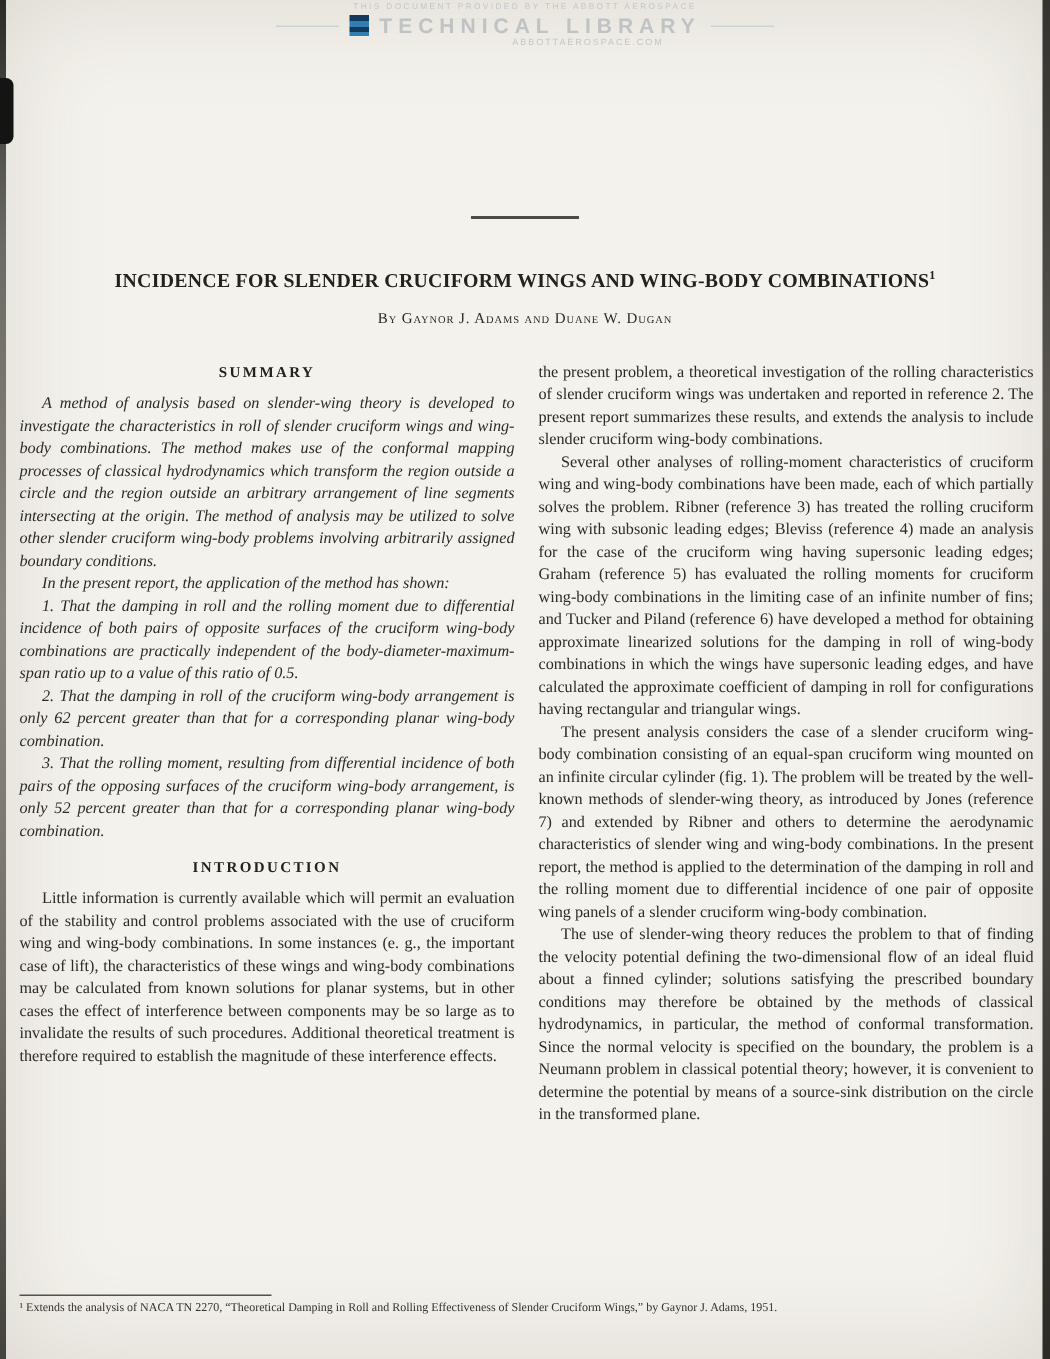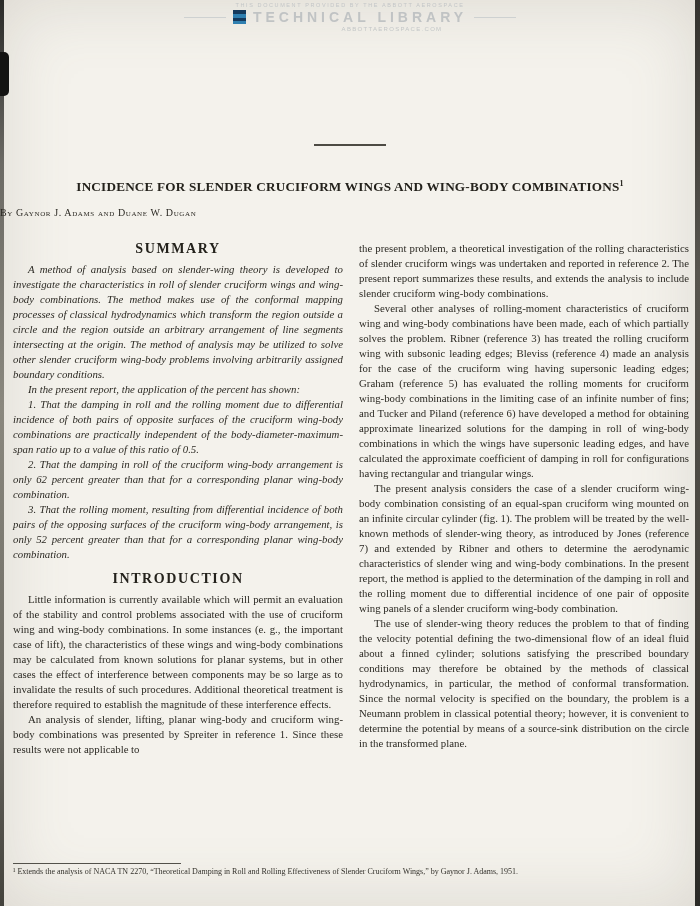--- a/index.html
+++ b/index.html
@@ -31,29 +31,29 @@
   .wm-title { font-size:14px; font-weight:bold; letter-spacing:4px; color:#c0c3c4; }
   .wm-line3 { font-size:6px; letter-spacing:1.3px; color:#c3c6c7; margin-top:1px; position:relative; left:42px; }
   
   .report-number { position:absolute; top:110px; left:0; right:0; text-align:center;
     font-size:16px; font-weight:bold; letter-spacing:1.5px; color:#24221c; }
   .title-rule { position:absolute; top:144px; left:50%; transform:translateX(-50%);
     width:72px; height:2px; background:#4d4b44; }
   .report-title { position:absolute; top:157px; left:22px; right:22px; text-align:center;
     font-size:13.2px; line-height:17.5px; font-weight:bold; letter-spacing:0.2px; color:#24221c; }
   .report-title sup { font-size:8px; }
-  .byline { position:absolute; top:207px; left:0; right:0; 
+  .byline { position:absolute; top:207px; left:0; right:0; text-align:center;
     font-size:10px; font-variant:small-caps; letter-spacing:0.6px; color:#2c2a24; }
   
   .columns { position:absolute; top:241px; left:13px; width:676px; display:flex; gap:16px; }
   .col { flex:1; min-width:0; font-size:10.8px; line-height:15px; text-align:justify; }
   .col p { text-indent:15px; margin:0; }
   .col p.no-indent { text-indent:0; }
   .summary { font-style:italic; }
-  .colhead { font-size:14px; font-weight:bold; font-style:normal; text-align:center;
+  .colhead { font-size:10px; font-weight:bold; font-style:normal; text-align:center;
     letter-spacing:1.6px; margin:0 0 6px 0; color:#24221c; }
   .colhead.intro { margin-top:9px; }
   
   .footnote-block { position:absolute; left:13px; top:863px; width:676px; }
   .footnote-rule { width:168px; height:1px; background:#53514a; margin-bottom:3px; }
   .footnote-text { font-size:8px; line-height:10px; color:#34322c; }
   .page-number { position:absolute; right:28px; top:923px; font-size:10.5px; font-weight:bold; color:#2c2a24; }
 </style>
 </head>
 <body>
@@ -81,28 +81,27 @@
   </h1>
 
   <div class="byline">By Gaynor J. Adams and Duane W. Dugan</div>
 
   <div class="columns">
 
     <div class="col">
       <h2 class="colhead">SUMMARY</h2>
       <div class="summary">
         <p>A method of analysis based on slender-wing theory is developed to investigate the characteristics in roll of slender cruciform wings and wing-body combinations. The method makes use of the conformal mapping processes of classical hydrodynamics which transform the region outside a circle and the region outside an arbitrary arrangement of line segments intersecting at the origin. The method of analysis may be utilized to solve other slender cruciform wing-body problems involving arbitrarily assigned boundary conditions.</p>
-        <p>In the present report, the application of the percent has shown:</p>
+        <p>In the present report, the application of the method has shown:</p>
         <p>1. That the damping in roll and the rolling moment due to differential incidence of both pairs of opposite surfaces of the cruciform wing-body combinations are practically independent of the body-diameter-maximum-span ratio up to a value of this ratio of 0.5.</p>
         <p>2. That the damping in roll of the cruciform wing-body arrangement is only 62 percent greater than that for a corresponding planar wing-body combination.</p>
         <p>3. That the rolling moment, resulting from differential incidence of both pairs of the opposing surfaces of the cruciform wing-body arrangement, is only 52 percent greater than that for a corresponding planar wing-body combination.</p>
       </div>
       <h2 class="colhead intro">INTRODUCTION</h2>
       <p>Little information is currently available which will permit an evaluation of the stability and control problems associated with the use of cruciform wing and wing-body combinations. In some instances (e. g., the important case of lift), the characteristics of these wings and wing-body combinations may be calculated from known solutions for planar systems, but in other cases the effect of interference between components may be so large as to invalidate the results of such procedures. Additional theoretical treatment is therefore required to establish the magnitude of these interference effects.</p>
-      <p>An analysis of slender, lifting, planar wing-body and cruciform wing-body combinations was presented by Spreiter in reference 1. Since these results were not applicable to</p>
     </div>
 
     <div class="col">
       <p class="no-indent">the present problem, a theoretical investigation of the rolling characteristics of slender cruciform wings was undertaken and reported in reference 2. The present report summarizes these results, and extends the analysis to include slender cruciform wing-body combinations.</p>
       <p>Several other analyses of rolling-moment characteristics of cruciform wing and wing-body combinations have been made, each of which partially solves the problem. Ribner (reference 3) has treated the rolling cruciform wing with subsonic leading edges; Bleviss (reference 4) made an analysis for the case of the cruciform wing having supersonic leading edges; Graham (reference 5) has evaluated the rolling moments for cruciform wing-body combinations in the limiting case of an infinite number of fins; and Tucker and Piland (reference 6) have developed a method for obtaining approximate linearized solutions for the damping in roll of wing-body combinations in which the wings have supersonic leading edges, and have calculated the approximate coefficient of damping in roll for configurations having rectangular and triangular wings.</p>
       <p>The present analysis considers the case of a slender cruciform wing-body combination consisting of an equal-span cruciform wing mounted on an infinite circular cylinder (fig. 1). The problem will be treated by the well-known methods of slender-wing theory, as introduced by Jones (reference 7) and extended by Ribner and others to determine the aerodynamic characteristics of slender wing and wing-body combinations. In the present report, the method is applied to the determination of the damping in roll and the rolling moment due to differential incidence of one pair of opposite wing panels of a slender cruciform wing-body combination.</p>
       <p>The use of slender-wing theory reduces the problem to that of finding the velocity potential defining the two-dimensional flow of an ideal fluid about a finned cylinder; solutions satisfying the prescribed boundary conditions may therefore be obtained by the methods of classical hydrodynamics, in particular, the method of conformal transformation. Since the normal velocity is specified on the boundary, the problem is a Neumann problem in classical potential theory; however, it is convenient to determine the potential by means of a source-sink distribution on the circle in the transformed plane.</p>
     </div>
 
   </div>

